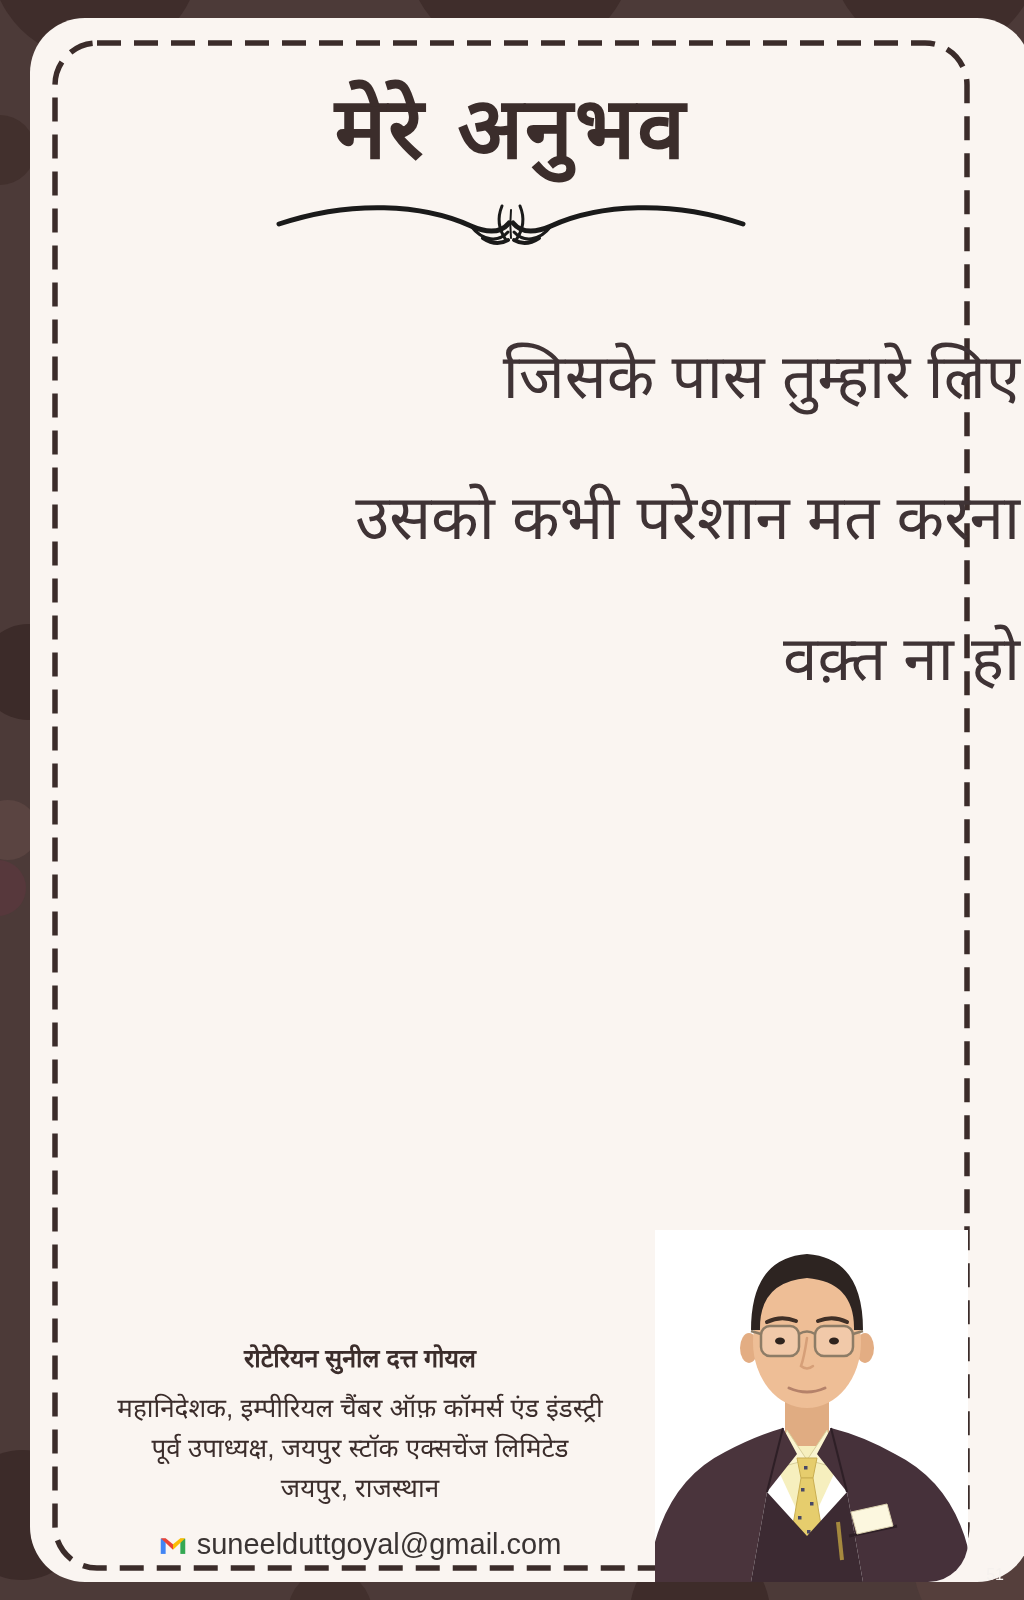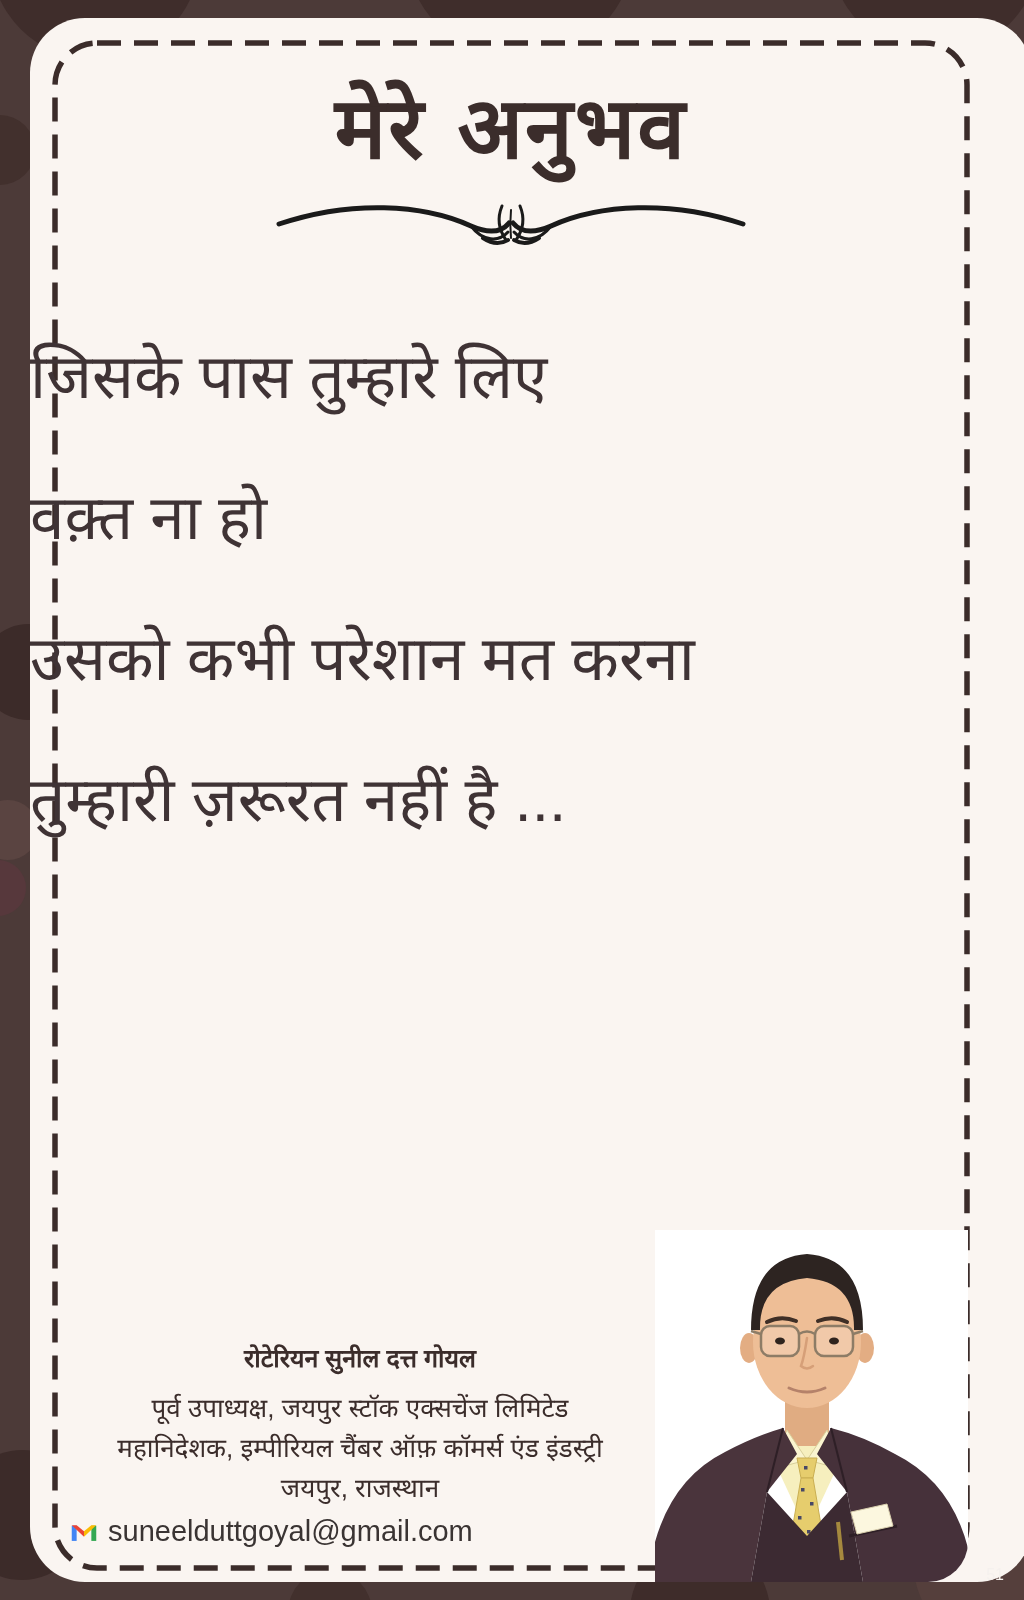--- a/index.html
+++ b/index.html
@@ -15,32 +15,32 @@
   }
   .card-border-svg{position:absolute;left:0;top:0;width:962px;height:1564px;}
   .title{
     position:absolute;left:0;top:48px;width:962px;
     text-align:center;font-family:"DejaVu Serif","Liberation Serif",serif;
     font-size:86px;font-weight:700;color:#3b2d2b;letter-spacing:2px;
     white-space:nowrap;
   }
   .flourish{position:absolute;left:241px;top:178px;width:480px;height:56px;}
   .quote{
-    position:absolute;left:0;top:288px;width:990px;text-align:left;
+    position:absolute;left:0;top:288px;width:990px;text-align:right;
     color:#3f3335;font-size:62px;font-weight:500;
   }
   .quote-line{height:141px;line-height:141px;white-space:nowrap;}
   .author{
     position:absolute;left:40px;top:1318px;width:580px;text-align:center;color:#3b2d2b;
   }
   .author-name{font-size:25px;font-weight:700;line-height:44px;margin-bottom:8px;white-space:nowrap;}
   .author-role{font-size:26px;line-height:40px;white-space:nowrap;}
   .contact-row{
-    display:flex;align-items:center;
-    gap:10px;margin-top:7px;height:32px;
+    display:flex;align-items:center;justify-content:center;
+    gap:10px;margin-top:20px;height:32px;
   }
   .contact-row .txt{font-size:29px;color:#3a3433;}
   .contact-row.web .txt{color:#4d82c3;}
   .gmail-ic{width:28px;height:22px;}
   .globe-ic{width:28px;height:28px;}
   .portrait{
     position:absolute;left:625px;top:1212px;width:313px;height:352px;
     overflow:hidden;border-bottom-right-radius:40px;
   }
   .page-number{
@@ -82,29 +82,28 @@
       <path d="M240,14 C239,24 239,32 240,42" stroke-width="2"></path>
       <path d="M231,10 C226,22 228,34 235,44" stroke-width="3"></path>
       <path d="M249,10 C254,22 252,34 245,44" stroke-width="3"></path>
       <path d="M212,42 C221,48 230,48 237,44" stroke-width="4"></path>
       <path d="M268,42 C259,48 250,48 243,44" stroke-width="4"></path>
     </g>
   </svg>
 
   <div class="quote">
     <div class="quote-line">जिसके पास तुम्हारे लिए</div>
+    <div class="quote-line">उसको कभी परेशान मत करना</div>
     <div class="quote-line">वक़्त ना हो</div>
-    <div class="quote-line">उसको कभी परेशान मत करना</div>
-    <div class="quote-line">तुम्हारी ज़रूरत नहीं है ...</div>
   </div>
 
   <div class="author">
     <div class="author-name">रोटेरियन सुनील दत्त गोयल</div>
+    <div class="author-role">महानिदेशक, इम्पीरियल चैंबर ऑफ़ कॉमर्स एंड इंडस्ट्री</div>
     <div class="author-role">पूर्व उपाध्यक्ष, जयपुर स्टॉक एक्सचेंज लिमिटेड</div>
-    <div class="author-role">महानिदेशक, इम्पीरियल चैंबर ऑफ़ कॉमर्स एंड इंडस्ट्री</div>
     <div class="author-role">जयपुर, राजस्थान</div>
 
     <div class="contact-row">
       <svg class="gmail-ic" viewBox="0 0 24 18">
         <rect x="1.5" y="4.5" width="4.2" height="13" fill="#4285f4"></rect>
         <rect x="18.3" y="4.5" width="4.2" height="13" fill="#34a853"></rect>
         <polygon points="22.5,4 18.3,4 12,9.2 12,14" fill="#fbbc04"></polygon>
         <polygon points="1.5,4 5.7,4 12,9.2 12,14" fill="#ea4335"></polygon>
       </svg>
       <span class="txt">suneelduttgoyal@gmail.com</span>

